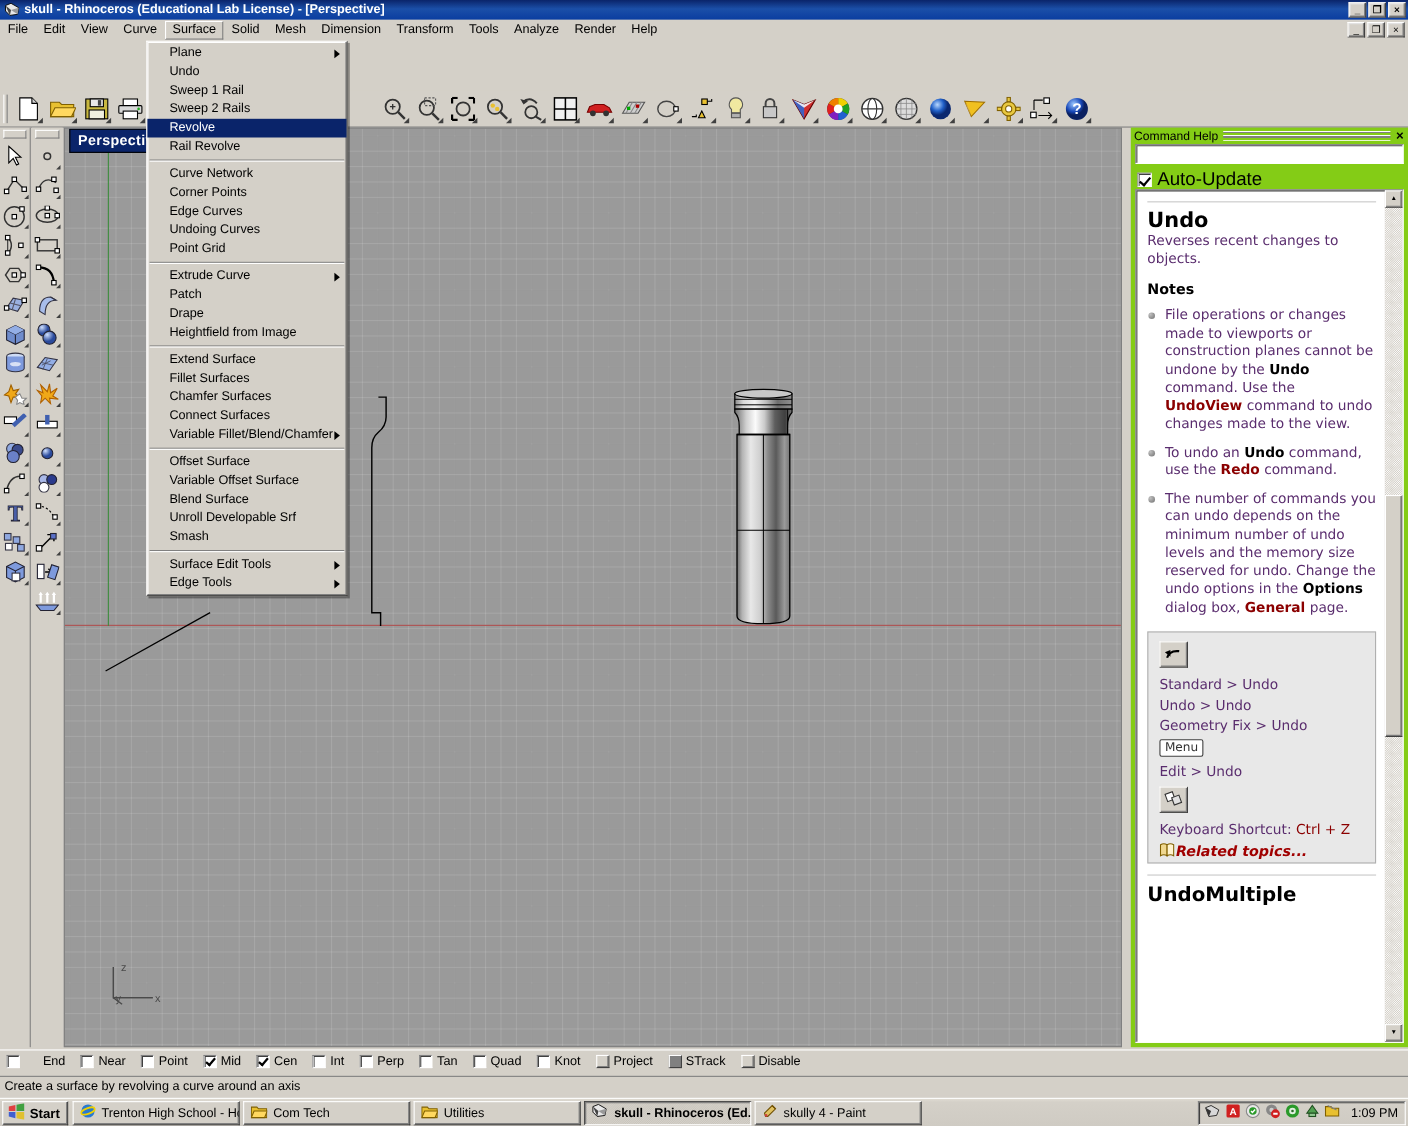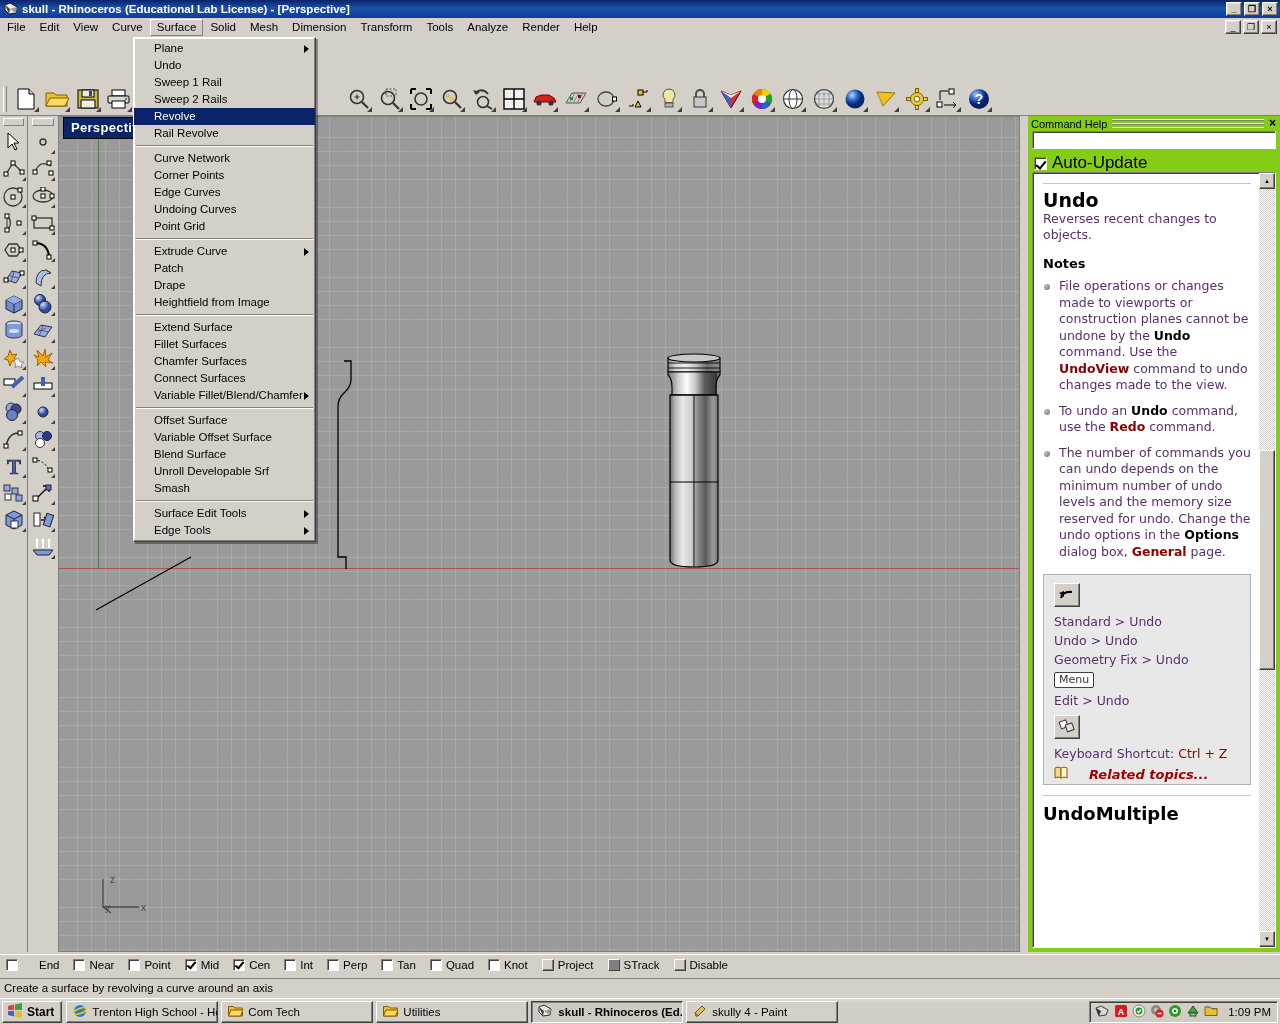--- a/index.html
+++ b/index.html
@@ -1069,21 +1069,21 @@
           <div class="sc-iconbtn" style="margin-top:5px">
             <svg width="18" height="16" viewBox="0 0 18 16">
                 <rect x="2" y="2" width="7" height="7" fill="#fff" stroke="#333" transform="rotate(-20 5 5)"></rect>
                 <rect x="8" y="5" width="7" height="7" fill="#e0e0e0" stroke="#333" transform="rotate(-20 11 8)"></rect>
               </svg>
           </div>
           <div>
             <span>Keyboard Shortcut:</span>
             <span class="kw" style="font-weight:normal">Ctrl + Z</span>
           </div>
-          <div style="display:flex;gap:21px;margin-top:2px">
+          <div style="display:flex;gap:1px;margin-top:2px">
             <span>
               <svg width="14" height="13" viewBox="0 0 14 13">
                   <path d="M1 2 Q4 0 7 2 L7 12 Q4 10 1 12 Z" fill="#f0d890" stroke="#806000"></path>
                   <path d="M7 2 Q10 0 13 2 L13 12 Q10 10 7 12 Z" fill="#fff4d0" stroke="#806000"></path>
                 </svg>
             </span>
             <span class="sc-related">Related topics...</span>
           </div>
         </div>
 

